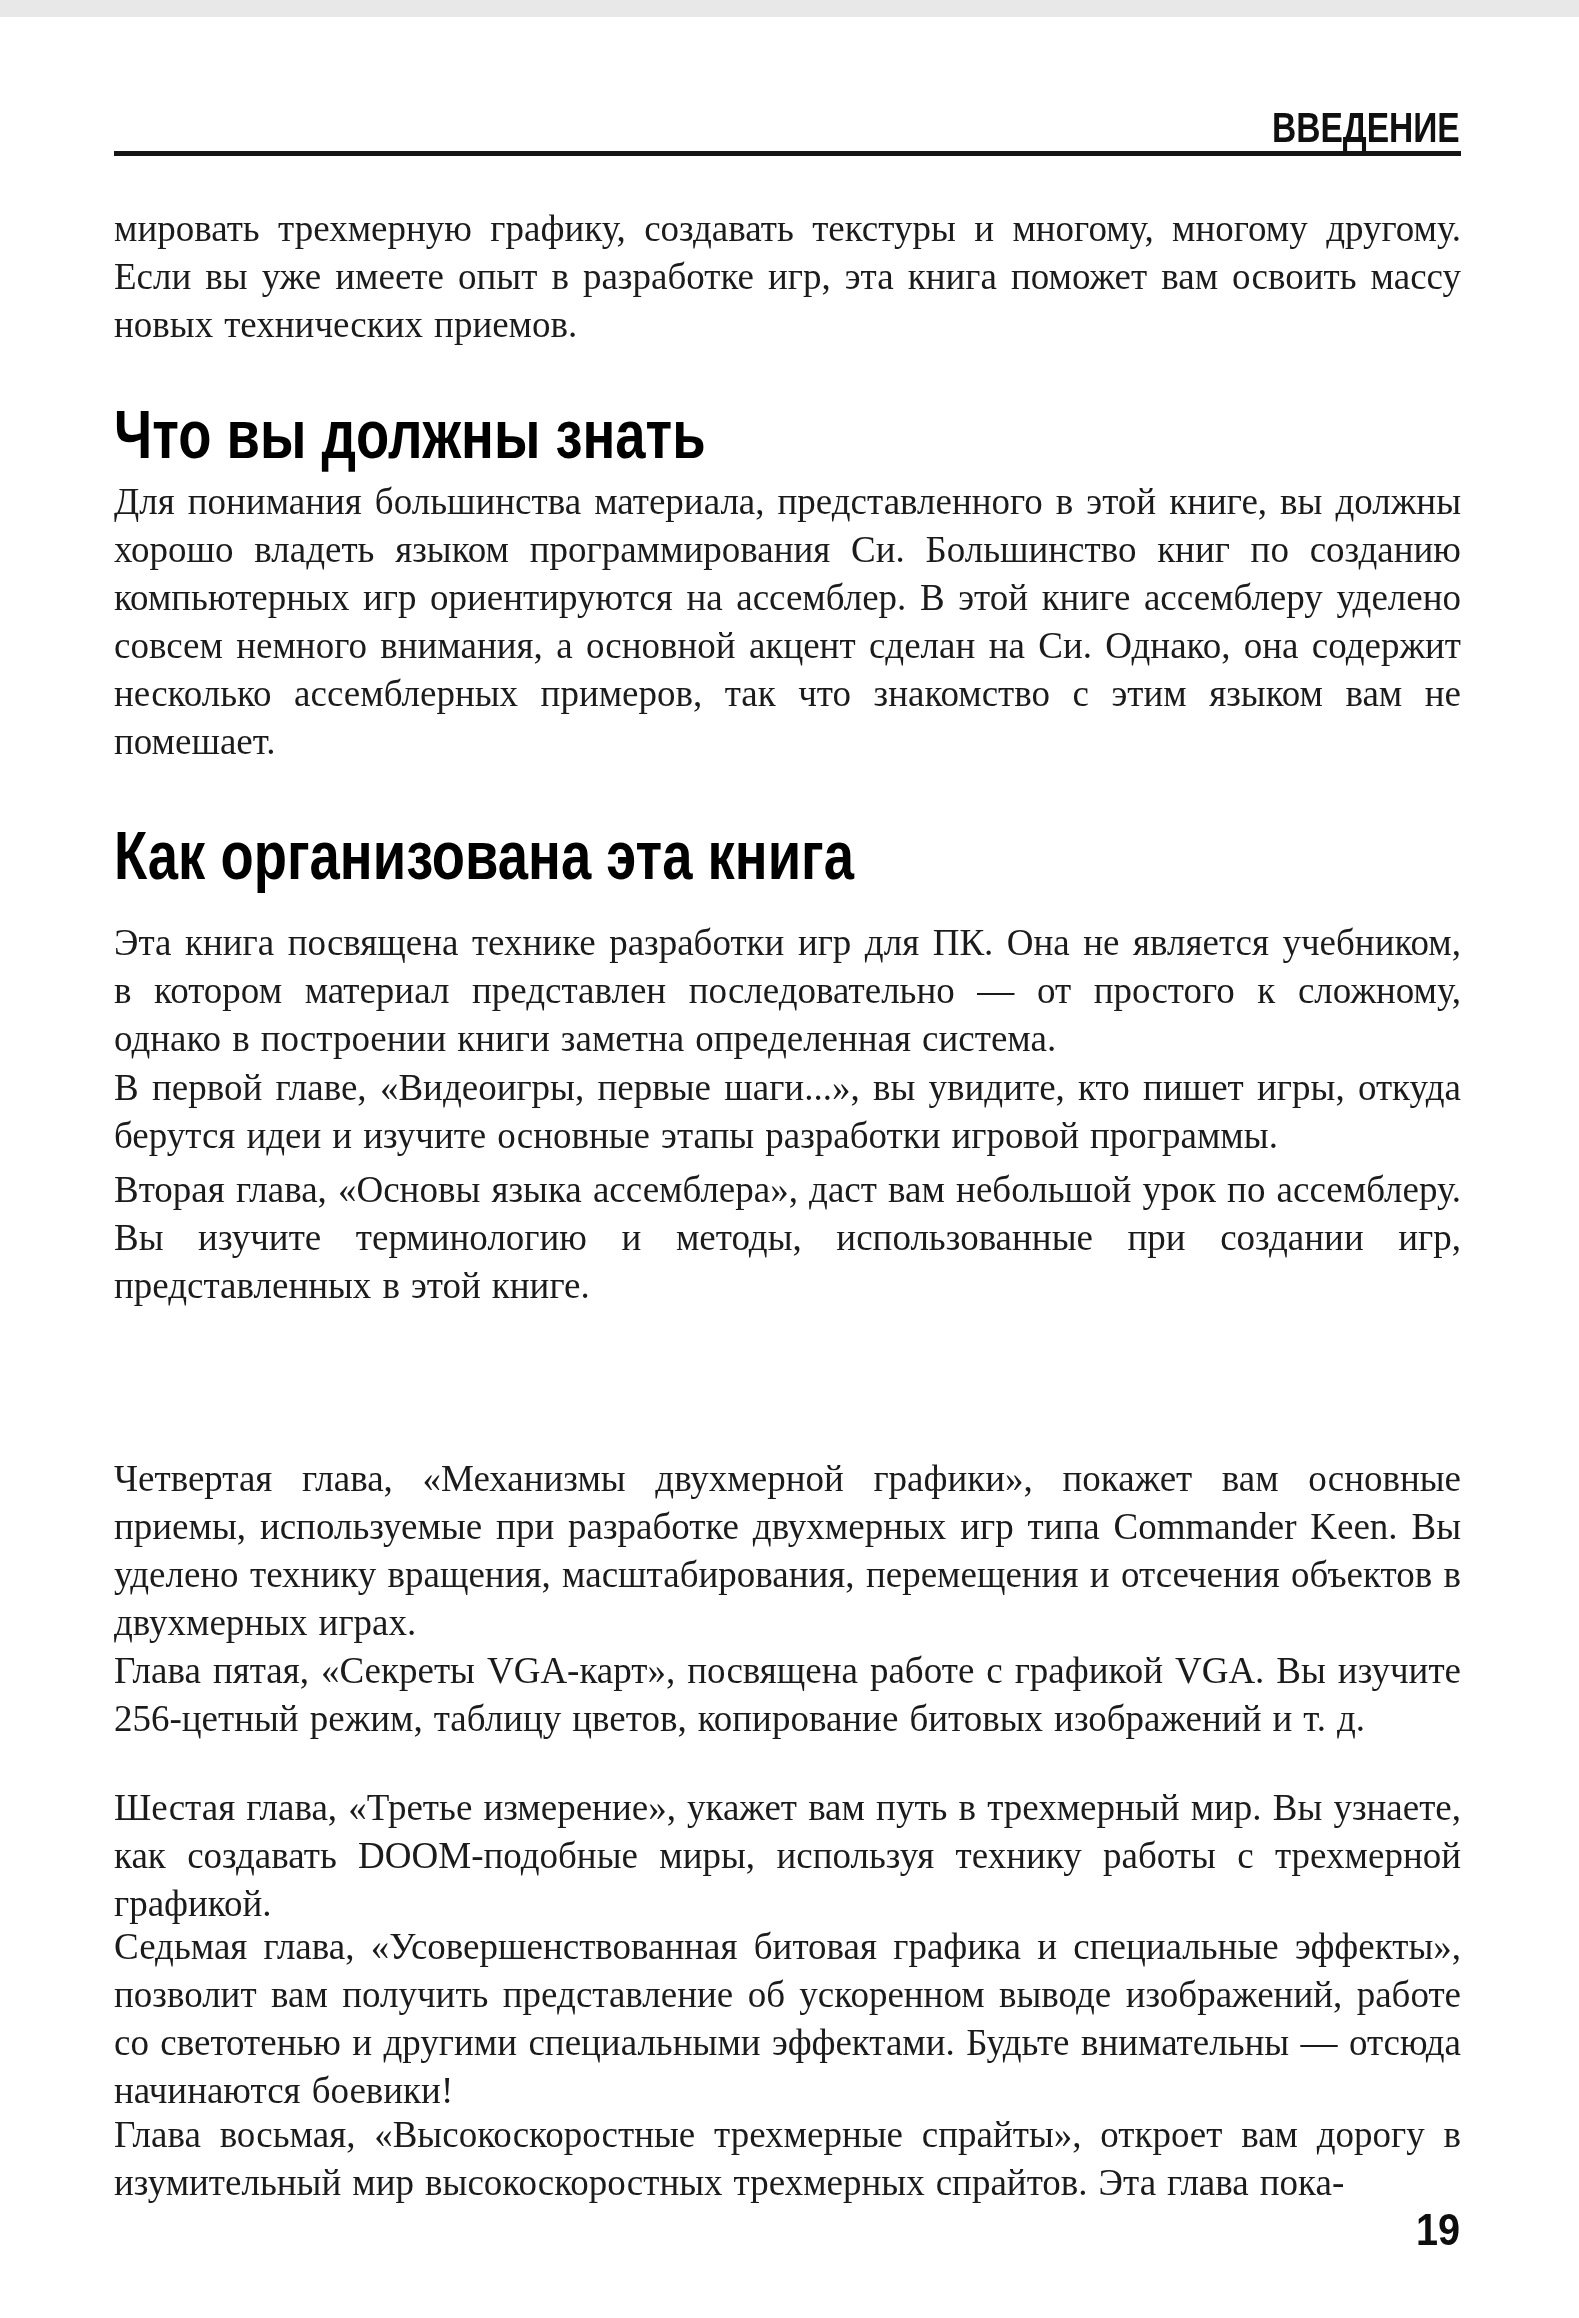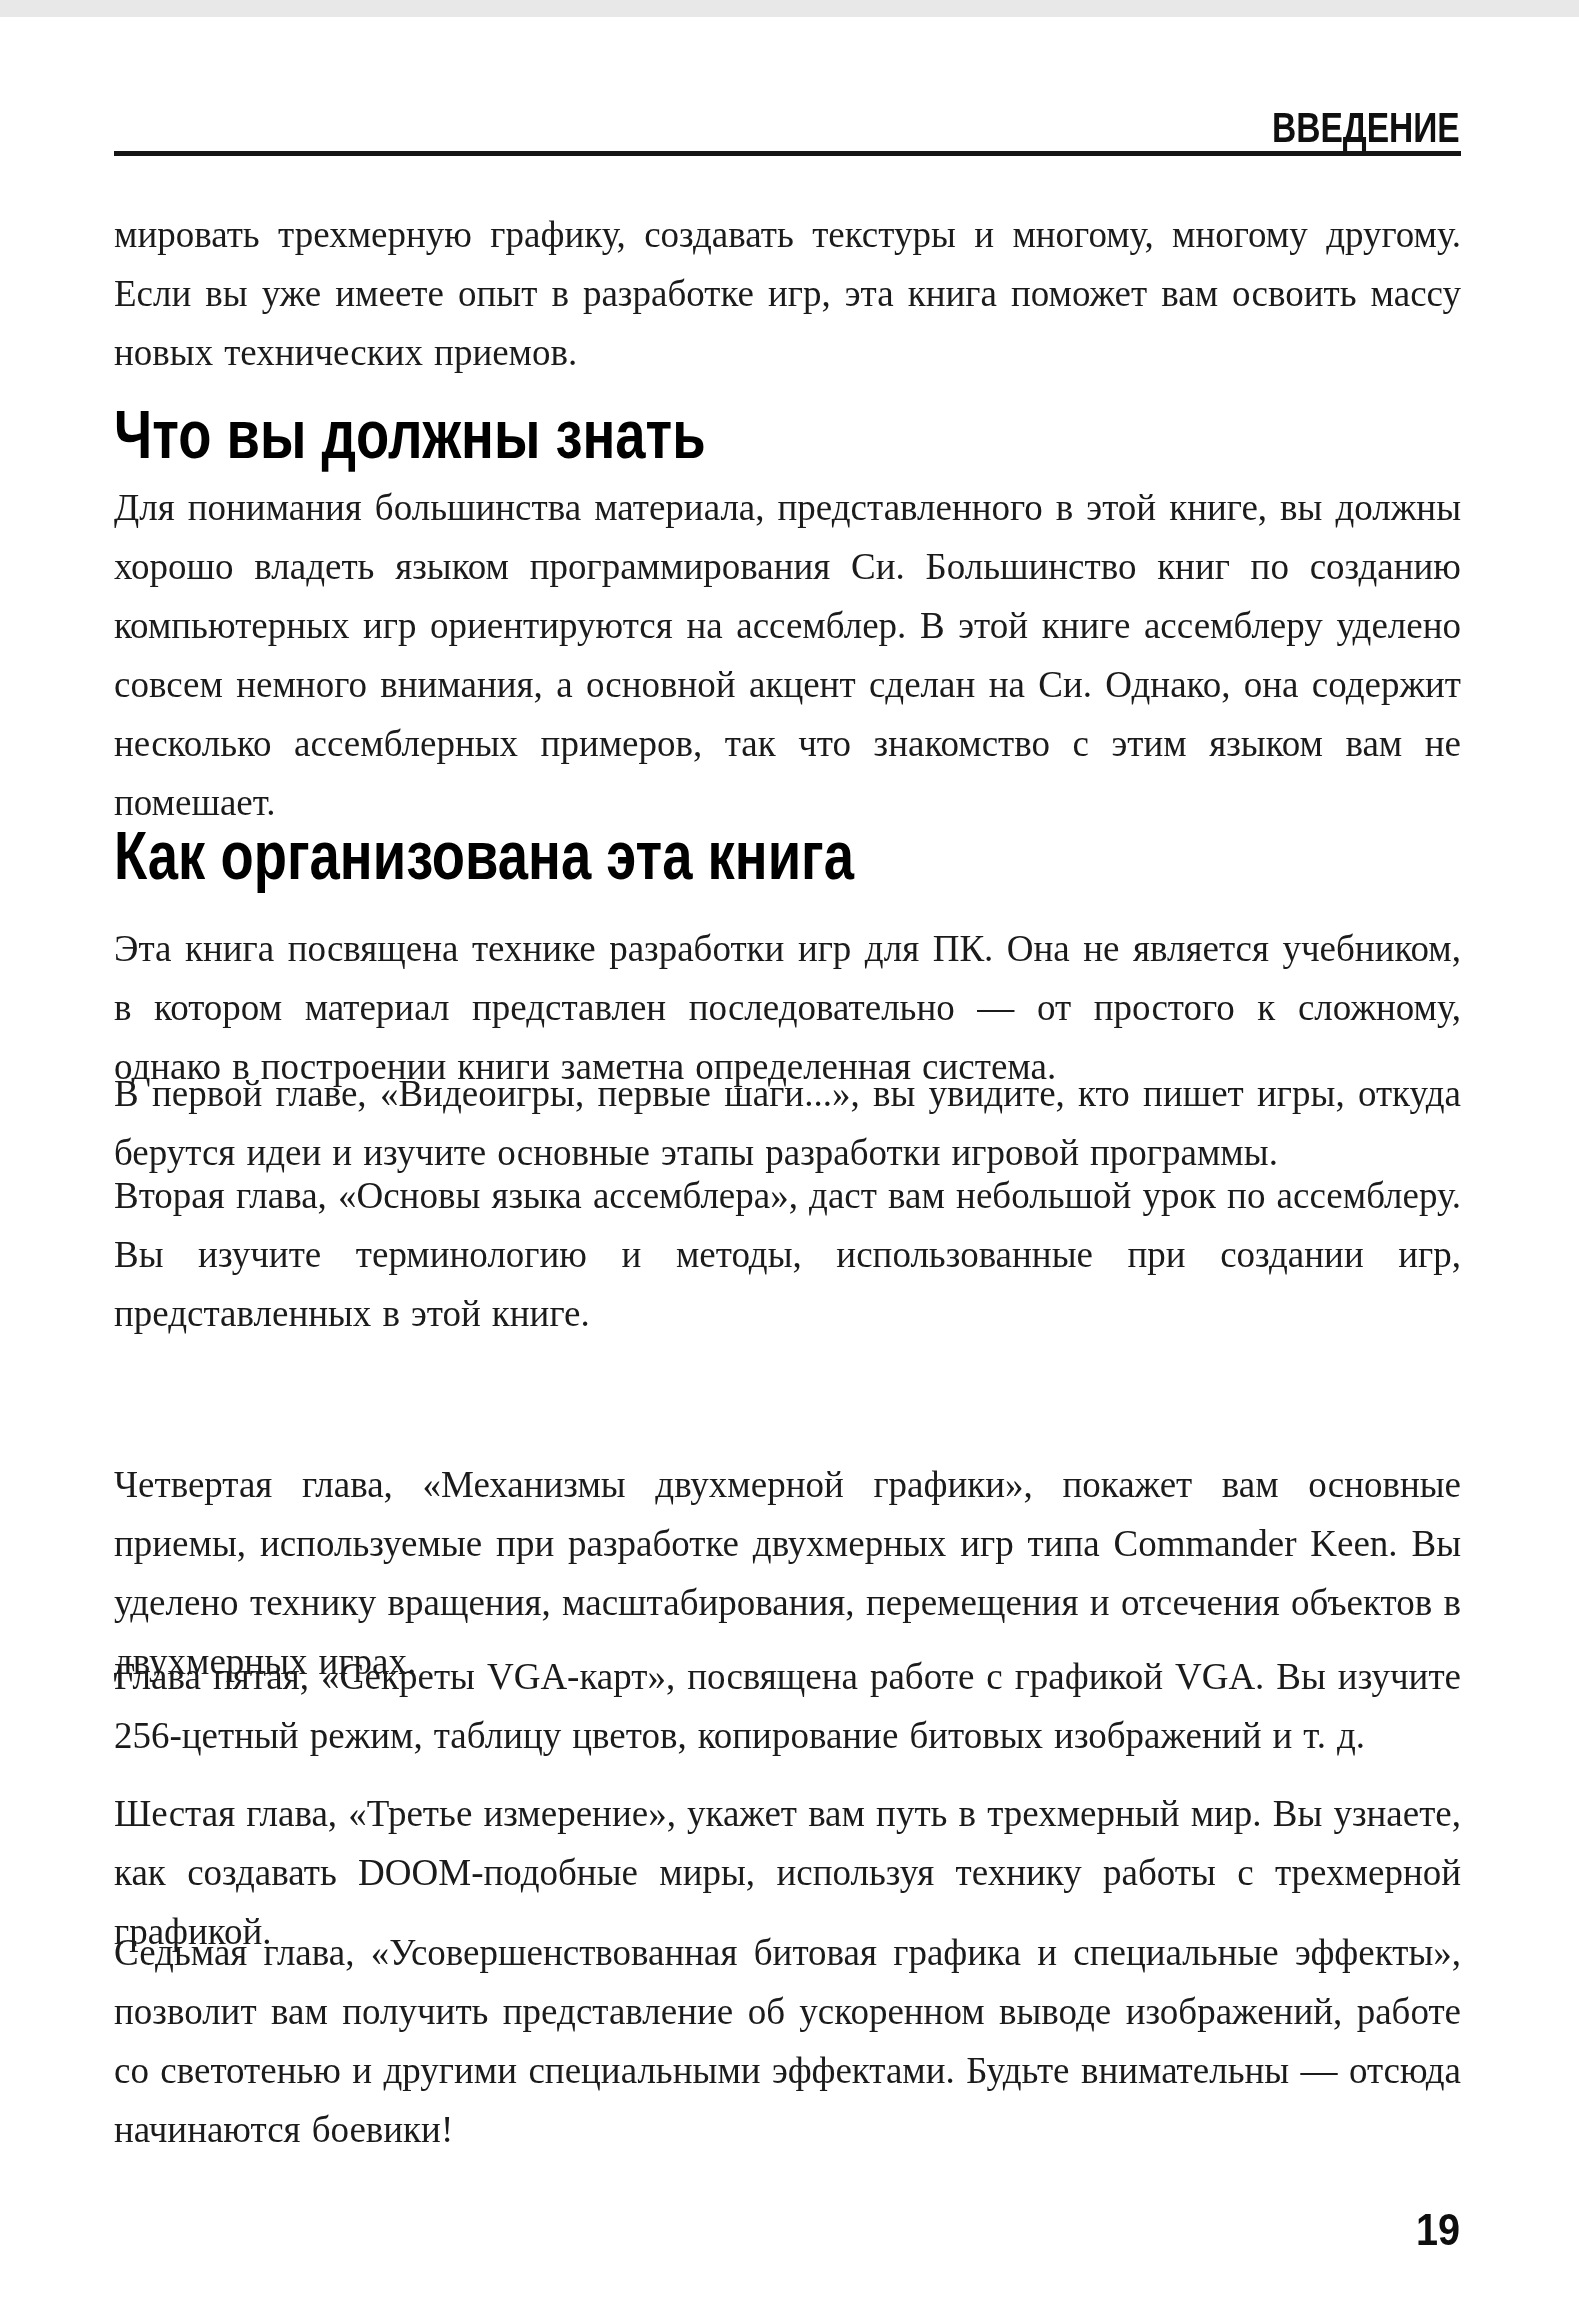--- a/index.html
+++ b/index.html
@@ -29,21 +29,21 @@
     position:absolute;
     left:114px;top:134px;
     width:1347px;height:5.4px;
     background:#151515;
   }
   
   .body{
     position:absolute;
     left:114px;width:1347px;
     margin:0;
-    font-size:37px;line-height:59px;
+    font-size:37px;line-height:48px;
     text-align:justify;
     color:#1b1b1b;
     word-spacing:1.8px;
   }
   
   .hd{
     position:absolute;
     left:114px;margin:0;
     font-family:"Liberation Sans","DejaVu Sans",sans-serif;
     font-weight:700;
@@ -103,17 +103,18 @@
 
 
   <p class="body t-s2p5">Четвертая глава, «Механизмы двухмерной графики», покажет вам основные приемы, используемые при разработке двухмерных игр типа Commander Keen. Вы уделено технику вращения, масштабирования, перемещения и отсечения объектов в двухмерных играх.</p>
 
   <p class="body t-s2p6">Глава пятая, «Секреты VGA-карт», посвящена работе с графикой VGA. Вы изучите 256-цетный режим, таблицу цветов, копирование битовых изображений и т. д.</p>
 
   <p class="body t-s2p7">Шестая глава, «Третье измерение», укажет вам путь в трехмерный мир. Вы узнаете, как создавать DOOM-подобные миры, используя технику работы с трехмерной графикой.</p>
 
   <p class="body t-s2p8">Седьмая глава, «Усовершенствованная битовая графика и специальные эффекты», позволит вам получить представление об ускоренном выводе изображений, работе со светотенью и другими специальными эффектами. Будьте внимательны — отсюда начинаются боевики!</p>
 
+  <p class="body t-s2p9">Глава восьмая, «Высокоскоростные трехмерные спрайты», откроет вам дорогу в изумительный мир высокоскоростных трехмерных спрайтов. Эта глава пока-</p>
 
   <div class="pageno">19</div>
 
 </main>
 
 
 </body></html>

